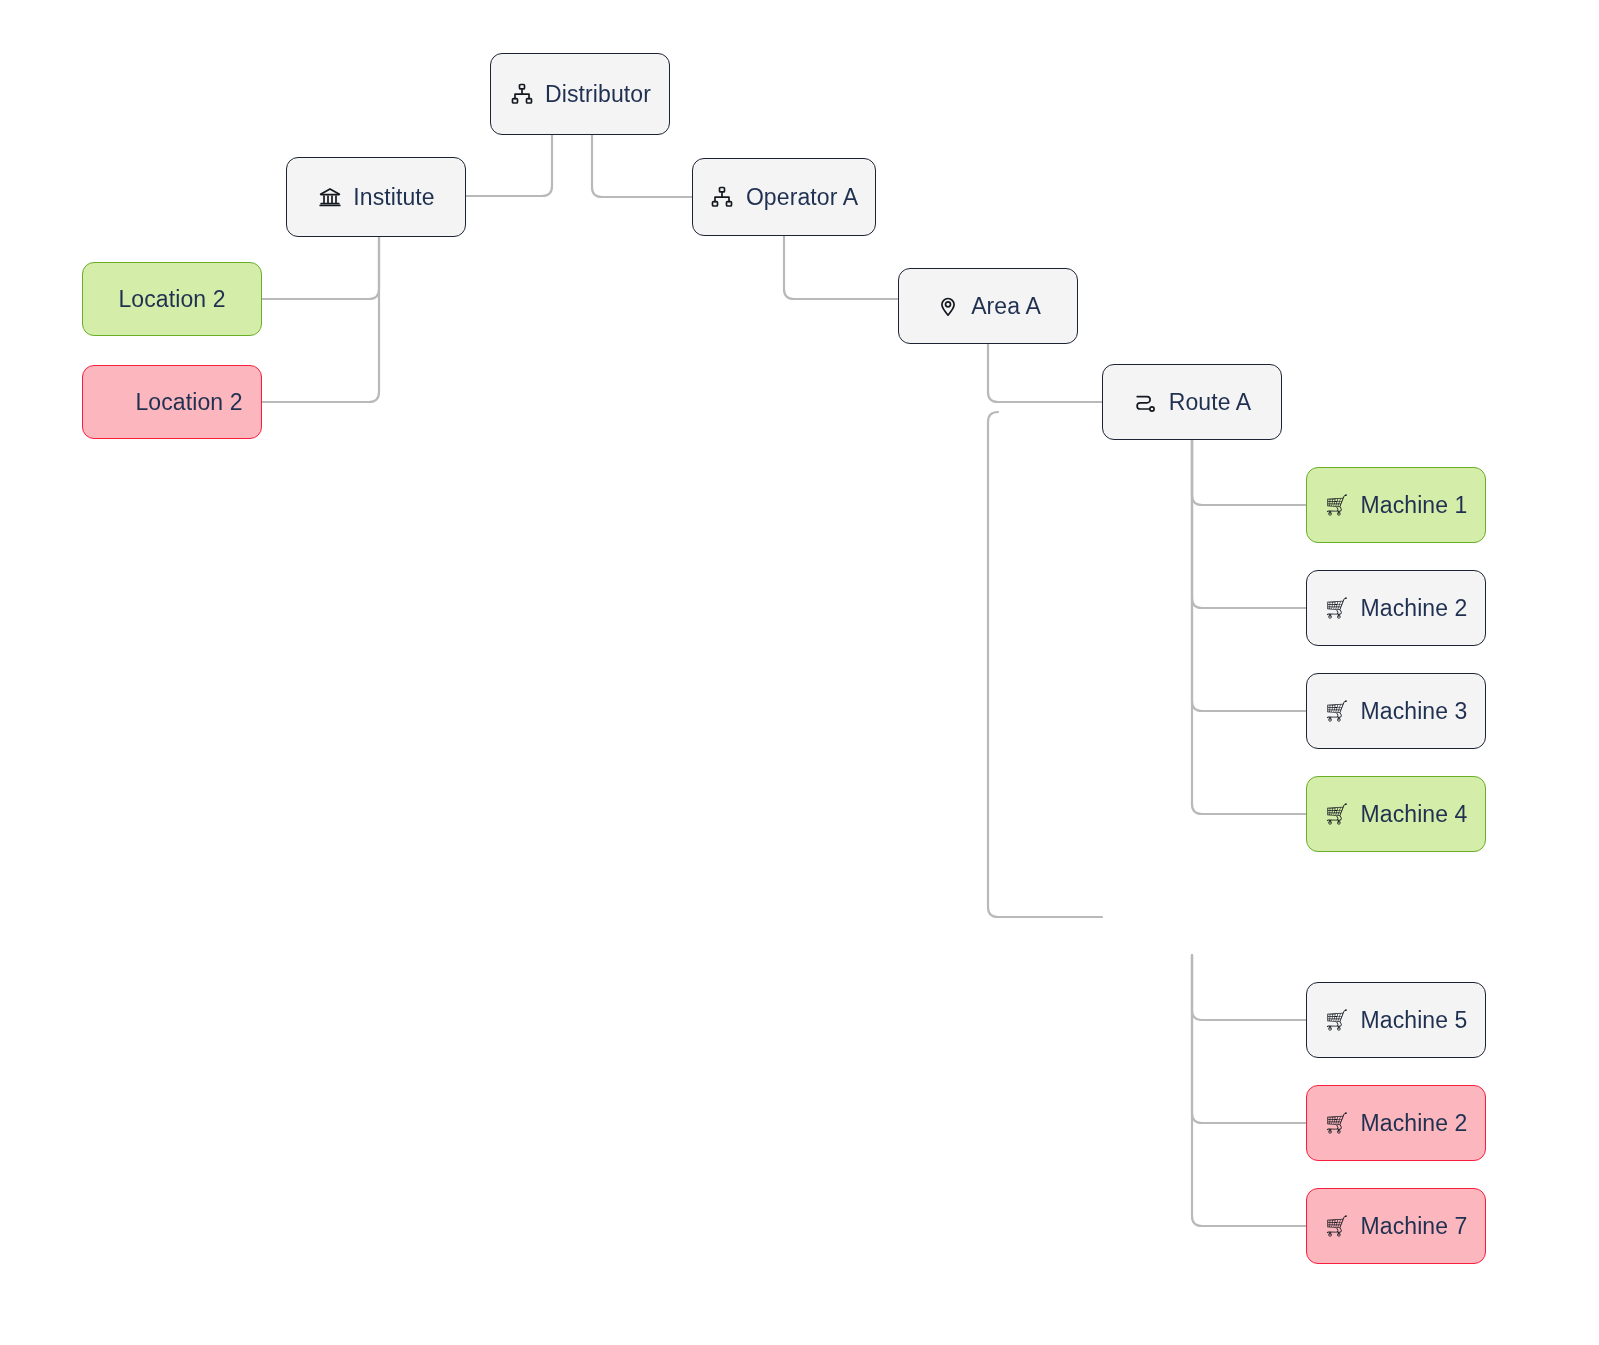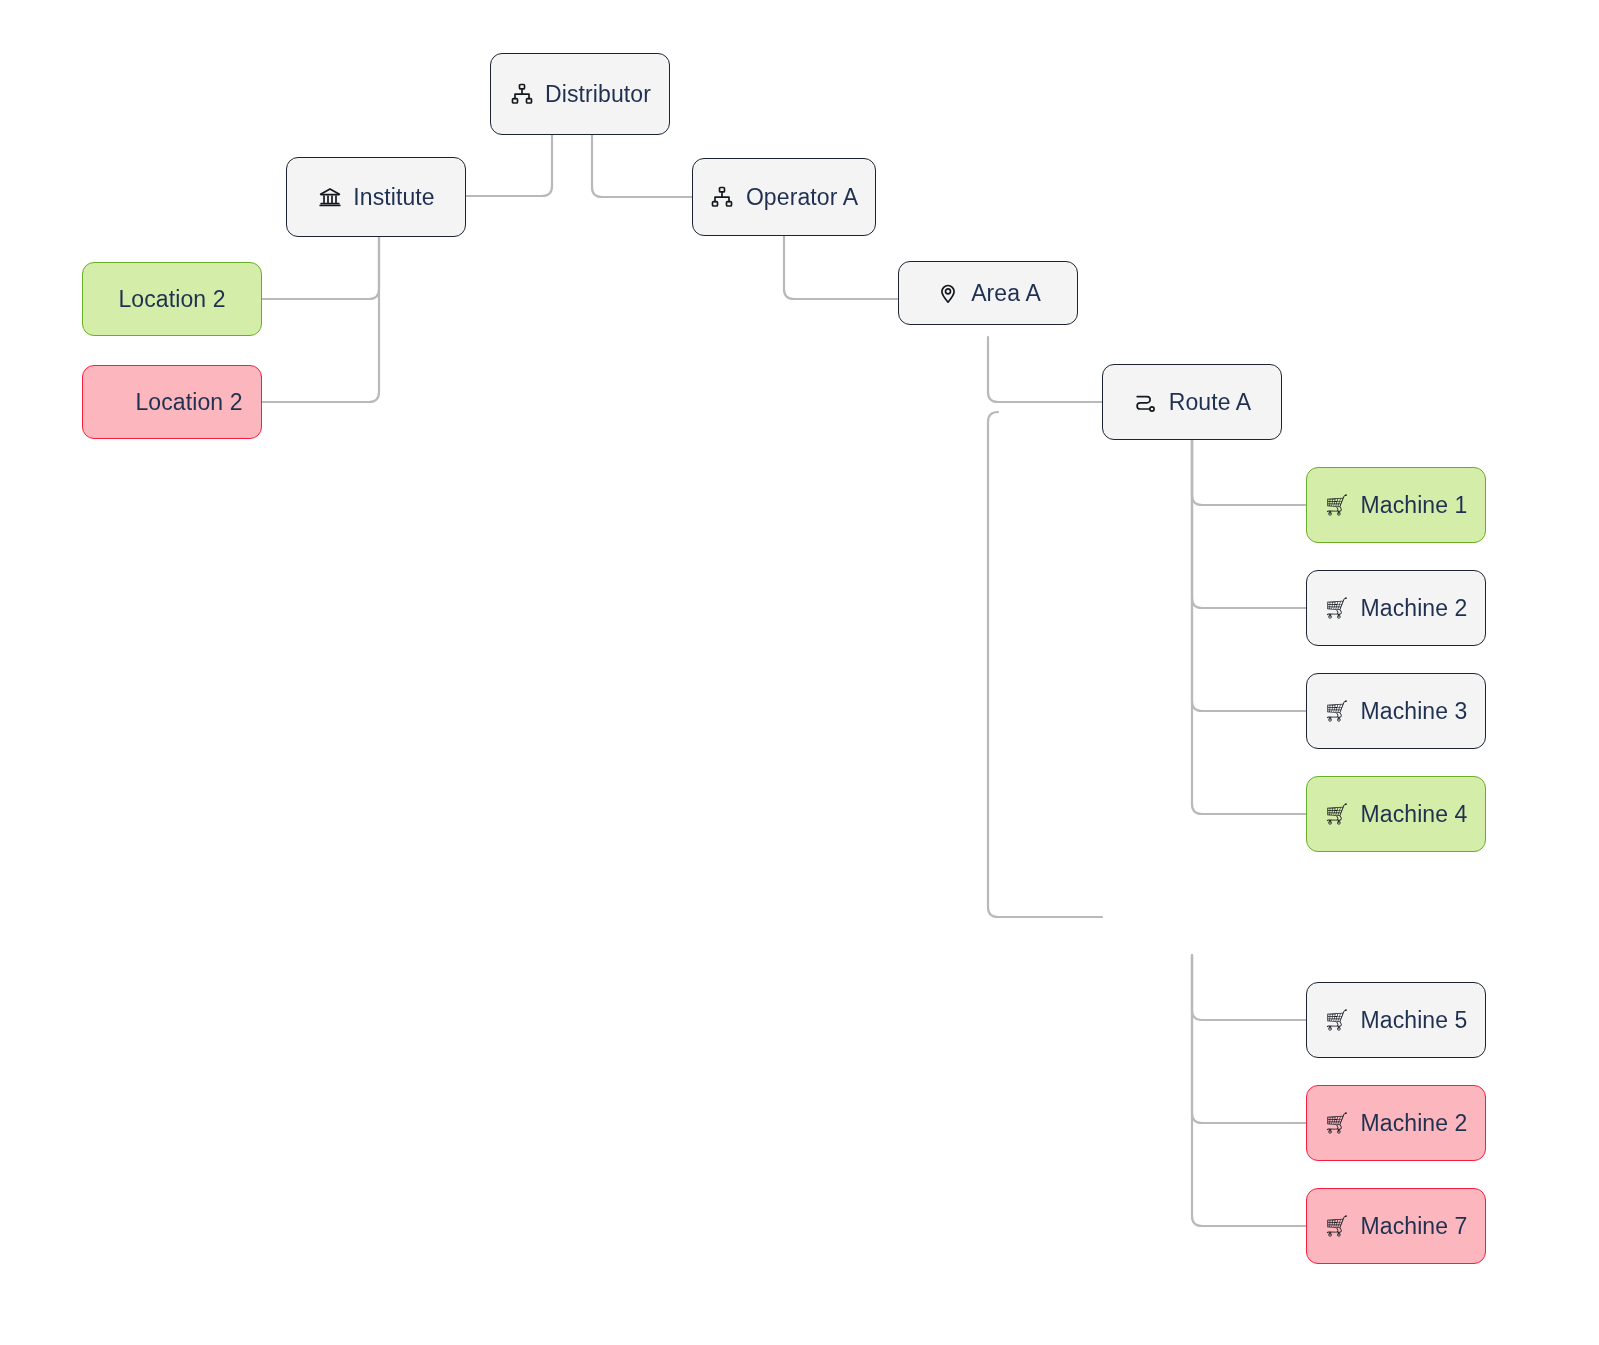--- a/index.html
+++ b/index.html
@@ -144,21 +144,21 @@
   </div>
 
   <div class="node green" style="left:82px; top:262px; width:180px; height:74px;">
     <span class="label">Location 2</span>
   </div>
 
   <div class="node pink" style="left:82px; top:365px; width:180px; height:74px;padding-left:34px;">
     <span class="label">Location 2</span>
   </div>
 
-  <div class="node" style="left:898px; top:261px; width:180px; height:64px;">
+  <div class="node" style="left:898px; top:268px; width:180px; height:76px;">
     <span class="nicon">
       <svg width="24" height="24" viewBox="0 0 24 24" fill="none" stroke="#14181f" stroke-width="1.7" stroke-linecap="round" stroke-linejoin="round">
         <path d="M12 21.2c3.9-4.5 6.1-7.6 6.1-10.6A6.1 6.1 0 0 0 5.9 10.6c0 3 2.2 6.1 6.1 10.6Z"></path>
         <circle cx="12" cy="10.3" r="2.5"></circle>
       </svg>
     </span>
     <span class="label">Area A</span>
   </div>
 
   <div class="node" style="left:1102px; top:364px; width:180px; height:76px;">

